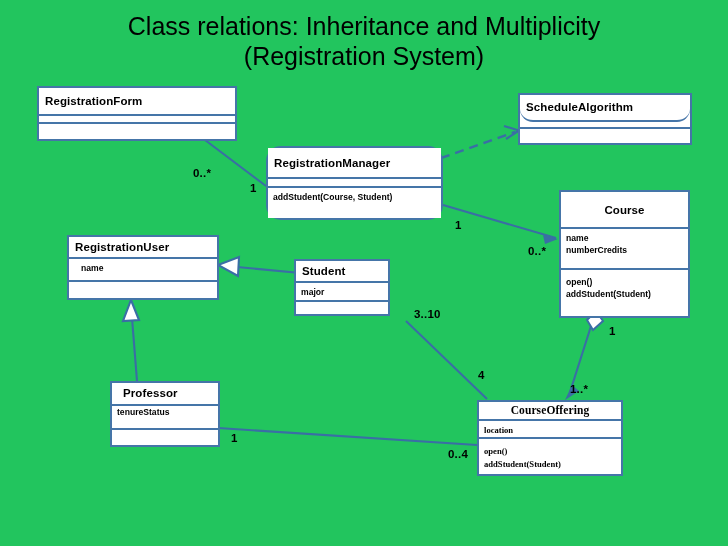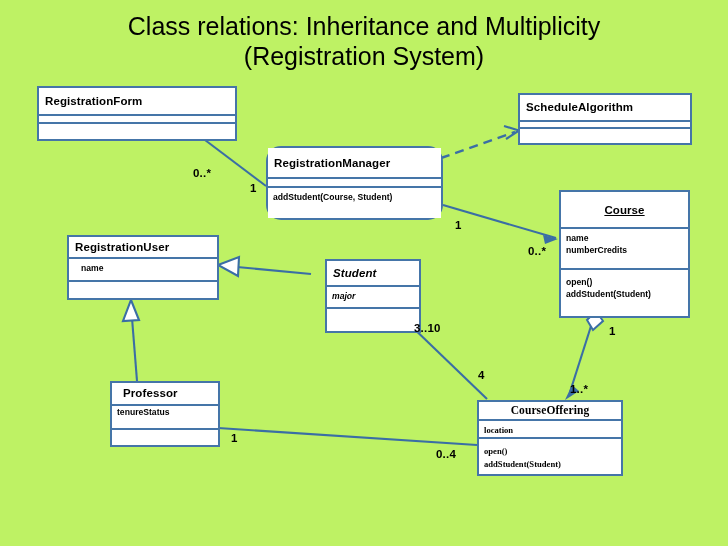--- a/index.html
+++ b/index.html
@@ -12,21 +12,21 @@
     width: 728px;
     height: 546px;
     font-family: "Liberation Sans", sans-serif;
     color: #000000;
     overflow: hidden;
   }
   #slide {
     position: relative;
     width: 728px;
     height: 546px;
-    background: #bef264;
+    background: #22c55e;
   }
 
   
   #title-block {
     position: absolute;
     left: 40px;
     top: 12px;
     width: 648px;
     text-align: center;
     line-height: 1.18;
@@ -195,46 +195,46 @@
 
   <div class="uml-class" style="left:266px; top:146px; width:177px; height:74px;border-radius:15px;">
     <div class="uml-compartment uml-name" style="height:31px;">RegistrationManager</div>
     <div class="uml-compartment uml-empty" style="height:9px;"></div>
     <div class="uml-compartment uml-ops" style="height:30px;">
       <div class="uml-line">addStudent(Course, Student)</div>
     </div>
   </div>
 
   <div class="uml-class" style="left:518px; top:93px; width:174px; height:52px;">
-    <div class="uml-compartment uml-name" style="height:28px;">ScheduleAlgorithm</div>
+    <div class="uml-compartment uml-name" style="height:28px;border-radius:13px;">ScheduleAlgorithm</div>
     <div class="uml-compartment uml-empty" style="height:7px;"></div>
     <div class="uml-compartment uml-empty" style="height:15px;"></div>
   </div>
 
   <div class="uml-class" style="left:559px; top:190px; width:131px; height:128px;">
-    <div class="uml-compartment uml-name center" style="height:37px;text-decoration:underline;">Course</div>
+    <div class="uml-compartment uml-name center" style="height:37px;">Course</div>
     <div class="uml-compartment uml-attrs" style="height:41px;">
       <div class="uml-line">name</div>
       <div class="uml-line">numberCredits</div>
     </div>
     <div class="uml-compartment uml-ops" style="height:46px; padding-top:6px;">
       <div class="uml-line">open()</div>
       <div class="uml-line">addStudent(Student)</div>
     </div>
   </div>
 
   <div class="uml-class" style="left:67px; top:235px; width:152px; height:65px;">
     <div class="uml-compartment uml-name" style="height:23px;">RegistrationUser</div>
     <div class="uml-compartment uml-attrs indent" style="height:25px;">
       <div class="uml-line">name</div>
     </div>
     <div class="uml-compartment uml-empty" style="height:17px;"></div>
   </div>
 
-  <div class="uml-class" style="left:325px; top:259px; width:96px; height:74px;font-style:italic;">
+  <div class="uml-class" style="left:294px; top:259px; width:96px; height:57px;">
     <div class="uml-compartment uml-name" style="height:26px;">Student</div>
     <div class="uml-compartment uml-attrs" style="height:22px;">
       <div class="uml-line">major</div>
     </div>
     <div class="uml-compartment uml-empty" style="height:15px;"></div>
   </div>
 
   <div class="uml-class" style="left:110px; top:381px; width:110px; height:66px;">
     <div class="uml-compartment uml-name" style="height:24px; padding-left:11px;">Professor</div>
     <div class="uml-compartment uml-attrs" style="height:26px; padding-top:0;">
@@ -255,25 +255,25 @@
   </div>
 
   <div class="mult" style="left:193px; top:167px;">0..*</div>
 
   <div class="mult" style="left:250px; top:182px;">1</div>
 
   <div class="mult" style="left:455px; top:219px;">1</div>
 
   <div class="mult" style="left:528px; top:245px;">0..*</div>
 
-  <div class="mult" style="left:414px; top:322px;">3..10</div>
+  <div class="mult" style="left:414px; top:308px;">3..10</div>
 
   <div class="mult" style="left:478px; top:369px;">4</div>
 
   <div class="mult" style="left:609px; top:325px;">1</div>
 
   <div class="mult" style="left:570px; top:383px;">1..*</div>
 
   <div class="mult" style="left:231px; top:432px;">1</div>
 
-  <div class="mult" style="left:436px; top:448px;">0..4</div>
+  <div class="mult" style="left:448px; top:448px;">0..4</div>
 
 </div>
 
 </body></html>

